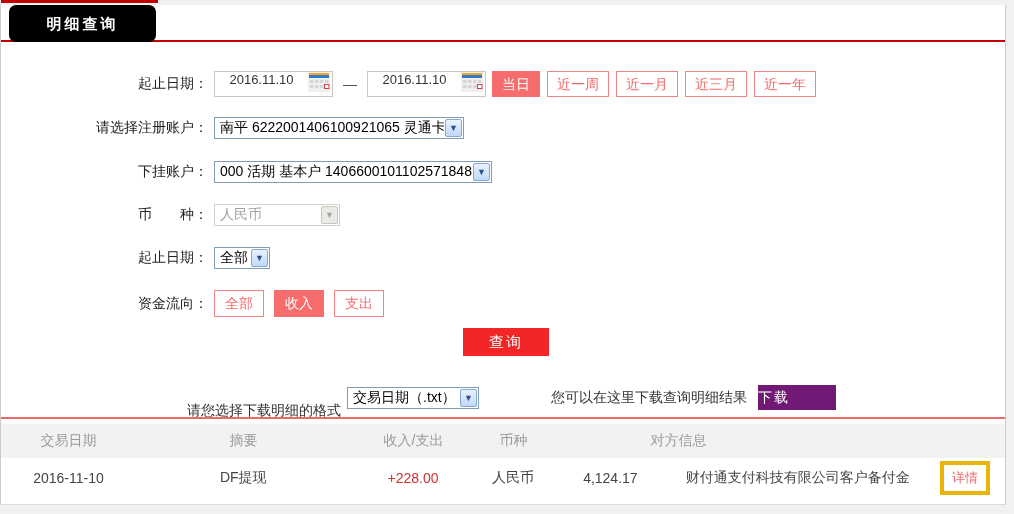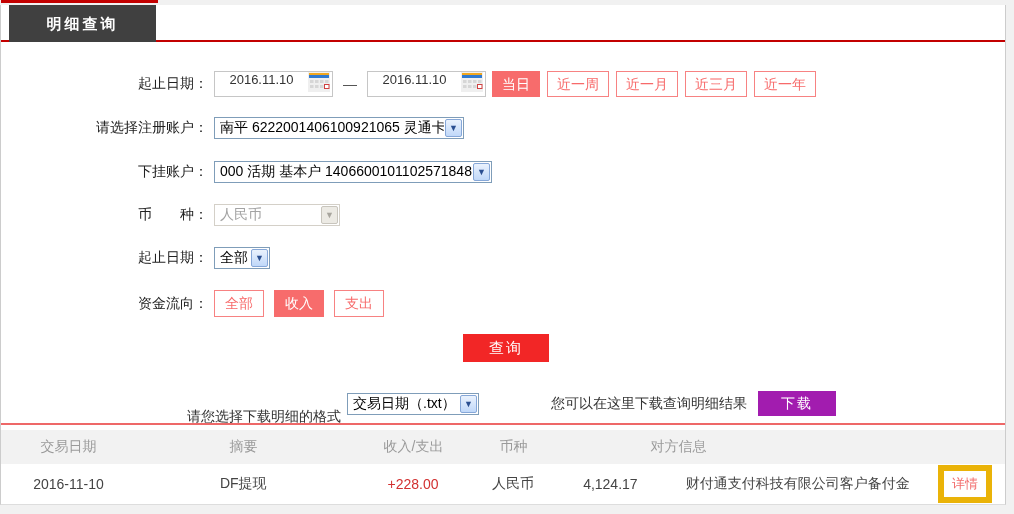--- a/index.html
+++ b/index.html
@@ -12,22 +12,22 @@
   }
   .card {
     position:absolute; top:5px; left:0; width:1006px; height:500px;
     background:#ffffff;
     border-left:1px solid #cccccc; border-right:1px solid #cccccc; border-bottom:1px solid #dddddd;
   }
   .tab-topline { position:absolute; top:-5px; left:0; width:157px; height:3px; background:#c30000; }
   .tabbar { height:37px; border-bottom:2px solid #c30000; position:relative; }
   .tab {
     position:absolute; left:8px; top:0; width:147px; height:37px;
-    background:#404040; color:#ffffff; font-size:15px; font-weight:bold;
-    line-height:37px; text-align:center; letter-spacing:3px; cursor:pointer;
+    background:#000000; color:#ffffff; font-size:15px; font-weight:bold;
+    line-height:37px; text-align:center; letter-spacing:3px; cursor:pointer;border-radius:7px;
   }
   .frow { display:flex; align-items:center; }
   .flabel { width:207px; text-align:right; font-size:14px; color:#222222; flex-shrink:0; white-space:pre; }
   .r1 { margin-top:29px; height:26px; }
   .r2 { margin-top:20px; height:22px; }
   .r3 { margin-top:22px; height:22px; }
   .r4 { margin-top:21px; height:22px; }
   .r5 { margin-top:21px; height:22px; }
   .r6 { margin-top:21px; height:27px; }
 
@@ -57,47 +57,47 @@
   .xp-select .arrow {
     width:17px; height:18px; margin:1px; border:1px solid #86a7d8; border-radius:2px;
     background:linear-gradient(#eaf2fd,#c0d8f9);
     color:#2b4f91; font-size:9px; line-height:16px; text-align:center; flex-shrink:0;
   }
   .xp-select.disabled { border-color:#d4d0c8; cursor:default; }
   .xp-select.disabled .val { color:#a3a3a3; }
   .xp-select.disabled .arrow { border-color:#c8c5bd; background:#eceae4; color:#a8a59e; }
   .w-reg { width:250px; } .w-sub { width:278px; } .w-cur { width:126px; } .w-biz { width:56px; } .w-fmt { width:132px; }
 
-  .query-row { margin-top:17px; height:28px; }
+  .query-row { margin-top:11px; height:28px; }
   .query-btn {
     margin-left:462px; width:86px; height:28px; background:#f22626; color:#fff;
     border:none; font-size:15px; letter-spacing:2px; text-align:center; line-height:28px; cursor:pointer;
   }
 
   .dl-row { margin-top:29px; height:25px; display:flex; align-items:center; }
   .dl-label { margin-left:186px; font-size:14px; color:#333;margin-top:26px; }
   .dl-hint { margin-left:72px; font-size:14px; color:#333; }
   .dl-btn {
-    margin-left:11px; width:78px; height:25px; background:#a21caf; color:#fff;
-    font-size:14px; letter-spacing:2px; text-align:center; line-height:25px; cursor:pointer;
+    margin-left:11px; width:78px; height:25px; background:#701a75; color:#fff;
+    font-size:14px; letter-spacing:2px; line-height:25px; cursor:pointer;
   }
 
   .table-top { margin-top:7px; border-top:2px solid #ee6868; }
   .thead {
     margin-top:5px; height:34px; background:#f2f2f2; display:flex; align-items:center;
     color:#9a9a9a; font-size:14px;
   }
   .trow { height:39px; display:flex; align-items:center; font-size:14px; color:#444; background:#fff; }
   .c1 { width:135px; text-align:center; } .c2 { width:215px; text-align:center; }
   .c3 { width:125px; text-align:center; } .c4 { width:75px;  text-align:center; }
   .c5 { width:120px; text-align:center; } .c6 { width:255px; text-align:center; }
   .c7 { width:80px;  text-align:center; }
   .amount-pos { color:#d23030; }
   .detail-btn {
-    display:inline-block; border:6px solid #eab308; color:#f26c6c; background:#fff;
+    display:inline-block; border:4px solid #eab308; color:#f26c6c; background:#fff;
     font-size:13px; padding:4px 8px; cursor:pointer;
   }
 </style>
 </head>
 <body>
 
 <div class="card">
   <div class="tab-topline"></div>
 
   <div class="tabbar">

